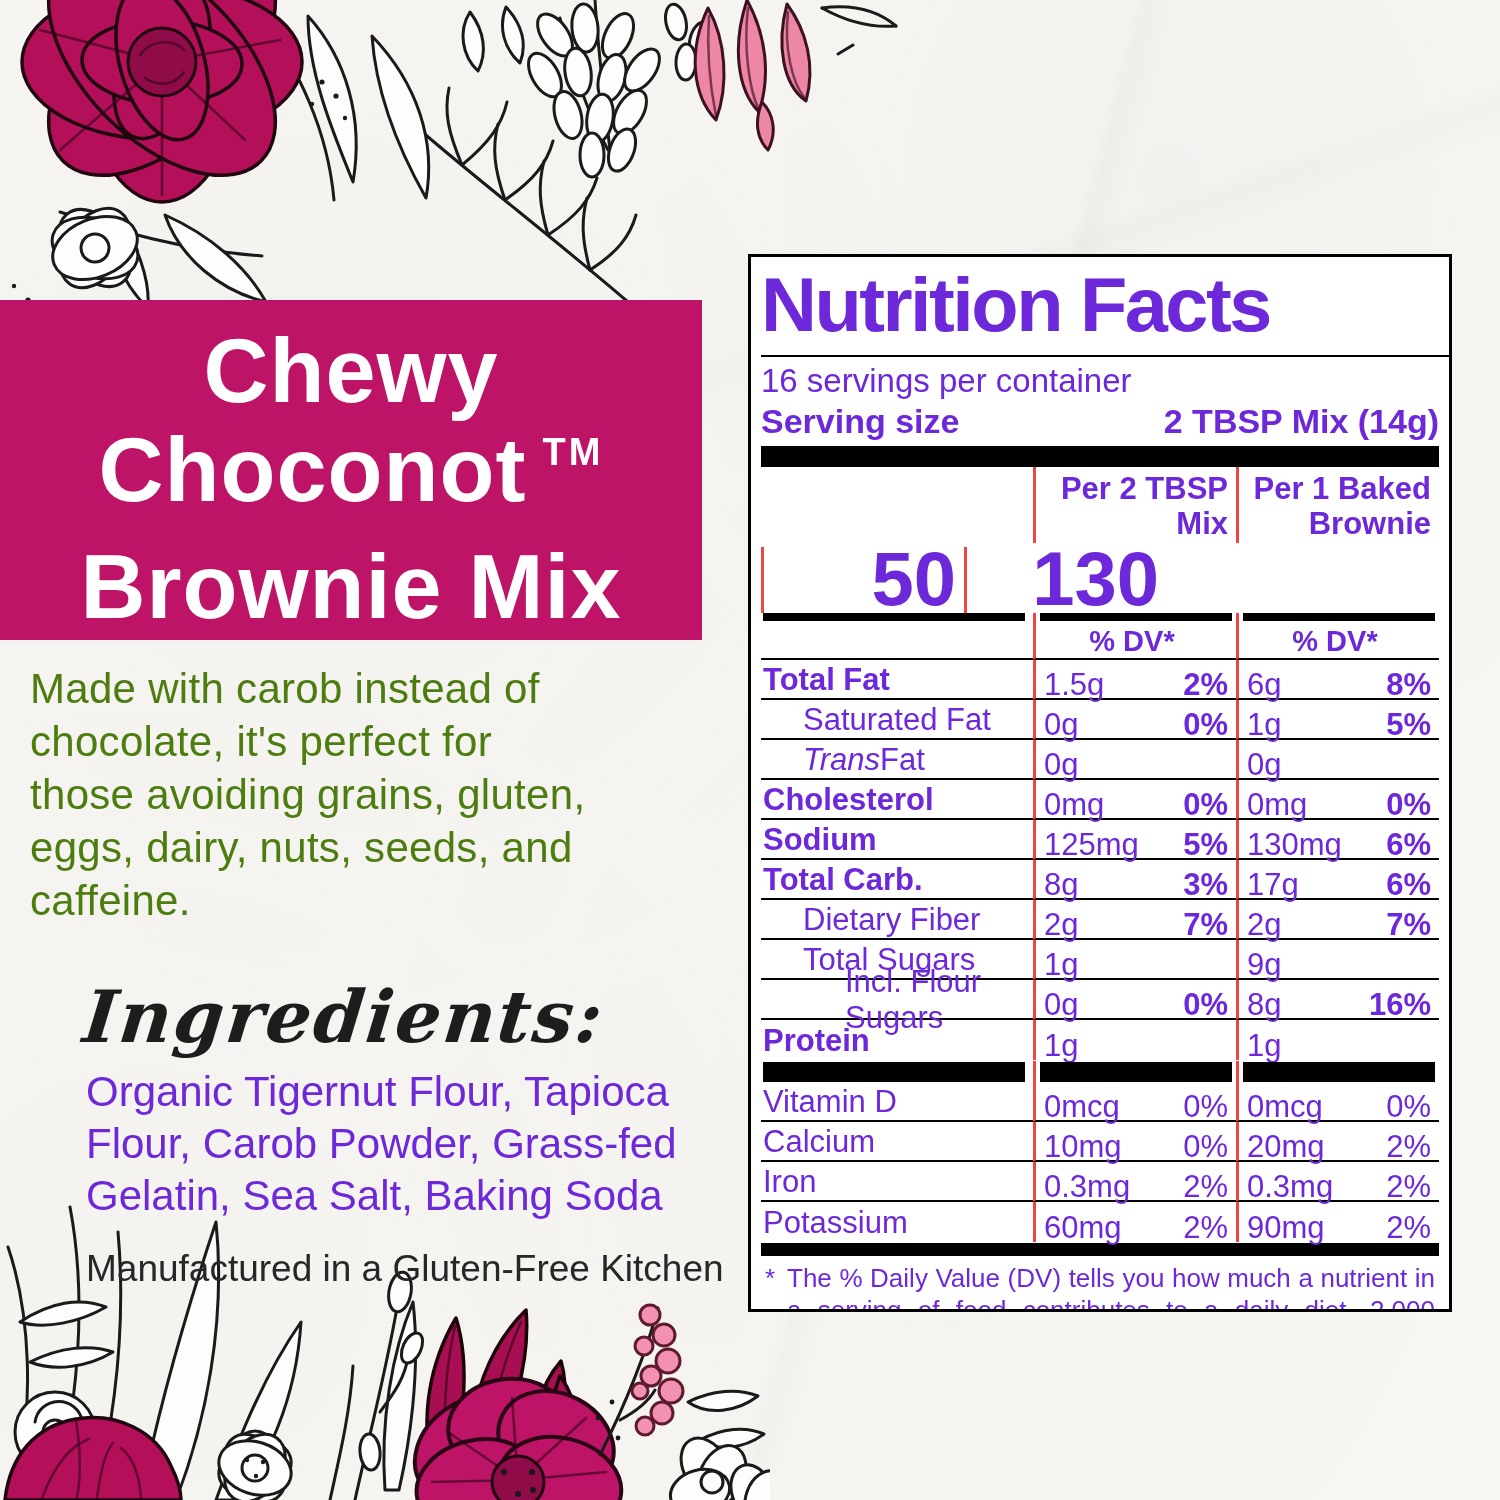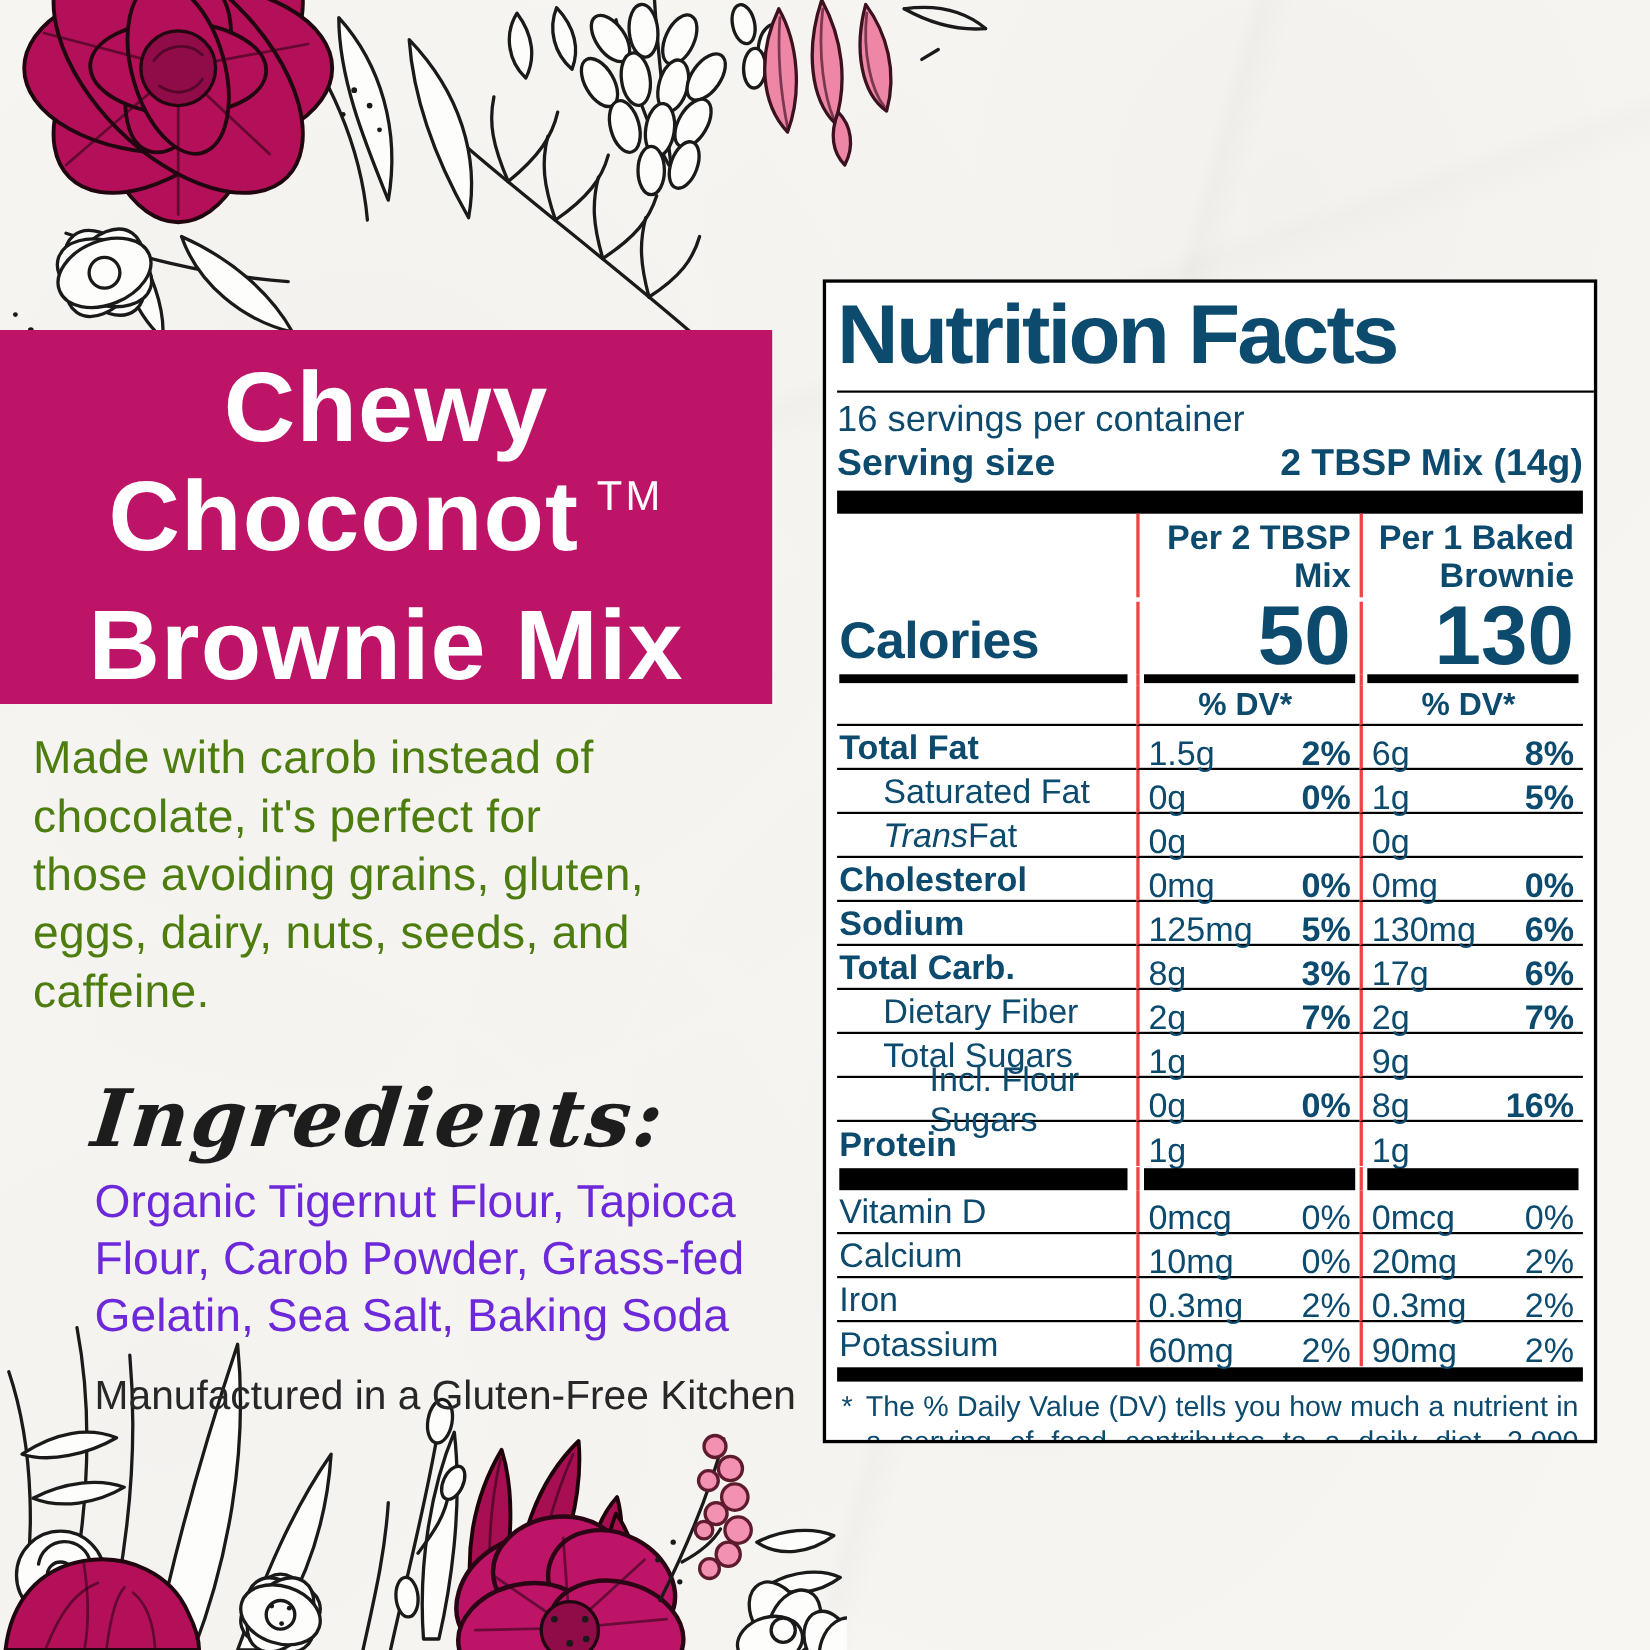--- a/index.html
+++ b/index.html
@@ -25,32 +25,32 @@
   .darkleaf{fill:var(--dark-leaf,#a80e52);stroke:#1d0309;stroke-width:3.5;stroke-linejoin:round;}
   .pinkleaf{fill:var(--pink-leaf,#ee86a6);stroke:#3c1220;stroke-width:3;stroke-linejoin:round;}
   .pinkbud{fill:var(--pink,#f291b2);stroke:#5f1b2e;stroke-width:3;}
   .vein{stroke:rgba(45,5,24,0.6);stroke-width:2.5;fill:none;stroke-linecap:round;}
   .dot{fill:#191919;}
 
   
   .banner{position:absolute;left:0;top:300px;width:702px;height:340px;z-index:2;
     background:var(--accent,#be1467);color:#fff;text-align:center;padding-top:22px;}
   .banner .t-line{font-size:90px;line-height:99px;font-weight:bold;letter-spacing:1px;}
-  .tm{display:inline-block;font-size:38px;font-weight:normal;letter-spacing:3px;position:relative;top:-36px;margin-left:16px;}
+  .tm{display:inline-block;font-size:38px;font-weight:bold;letter-spacing:3px;position:relative;top:-36px;margin-left:16px;}
   .desc{position:absolute;left:30px;top:662px;width:660px;z-index:2;text-align:left;
     font-size:42px;line-height:53px;color:#4d7c0f;white-space:pre-line;letter-spacing:0.3px;}
   .ing-head{position:absolute;left:84px;top:974px;z-index:2;font-family:"DejaVu Serif",serif;
     font-style:italic;font-weight:bold;font-size:72px;letter-spacing:2px;color:#1d1d1d;transform:skewX(-6deg);}
   .ing-body{position:absolute;left:86px;top:1066px;width:630px;z-index:2;
     font-size:42px;line-height:52px;color:#6d28d9;white-space:pre-line;}
   .kitchen{position:absolute;left:86px;top:1248px;z-index:2;font-size:37px;color:#272727;}
 
   
   .nfp{position:absolute;left:748px;top:254px;width:704px;height:1058px;z-index:2;
-    background:#ffffff;border:3px solid #000;padding:4px 10px 0 10px;color:#0c4a6e;overflow:hidden;}
+    background:#ffffff;border:3px solid #000;padding:4px 10px 0 10px;color:#6d28d9;overflow:hidden;}
   .nfp-title{font-size:76px;font-weight:bold;letter-spacing:-2.5px;line-height:84px;
     padding:2px 0 8px 0;border-bottom:2.5px solid #000;transform:scaleX(1.02);transform-origin:left;white-space:nowrap;}
   .servings{font-size:33px;line-height:38px;margin-top:5px;}
   .serv-row{display:flex;justify-content:space-between;font-size:34px;font-weight:bold;line-height:40px;margin:1px 0 5px 0;}
   .blackbar{height:21px;background:#000;}
   .lrow{display:flex;width:100%;}
   .lname{width:272px;padding-left:2px;}
   .lc2,.lc3{width:203px;border-left:3px solid #ef4444;}
   .b{font-weight:bold;}
   .hdr-row{height:76px;}
@@ -297,21 +297,20 @@
     </div>
     <div class="blackbar"></div>
 
     <div class="lrow hdr-row">
       <div class="lname"></div>
       <div class="lc2">Per 2 TBSP Mix</div>
       <div class="lc3">Per 1 Baked Brownie</div>
     </div>
 
     <div class="lrow cal-row">
-      <div class="lname">Calories</div>
       <div class="lc2">50</div>
       <div class="lc3">130</div>
     </div>
 
     <div class="lrow thick-row">
       <div class="lname">
           <div class="rulebar"></div>
         </div>
       <div class="lc2">
           <div class="rulebar"></div>

